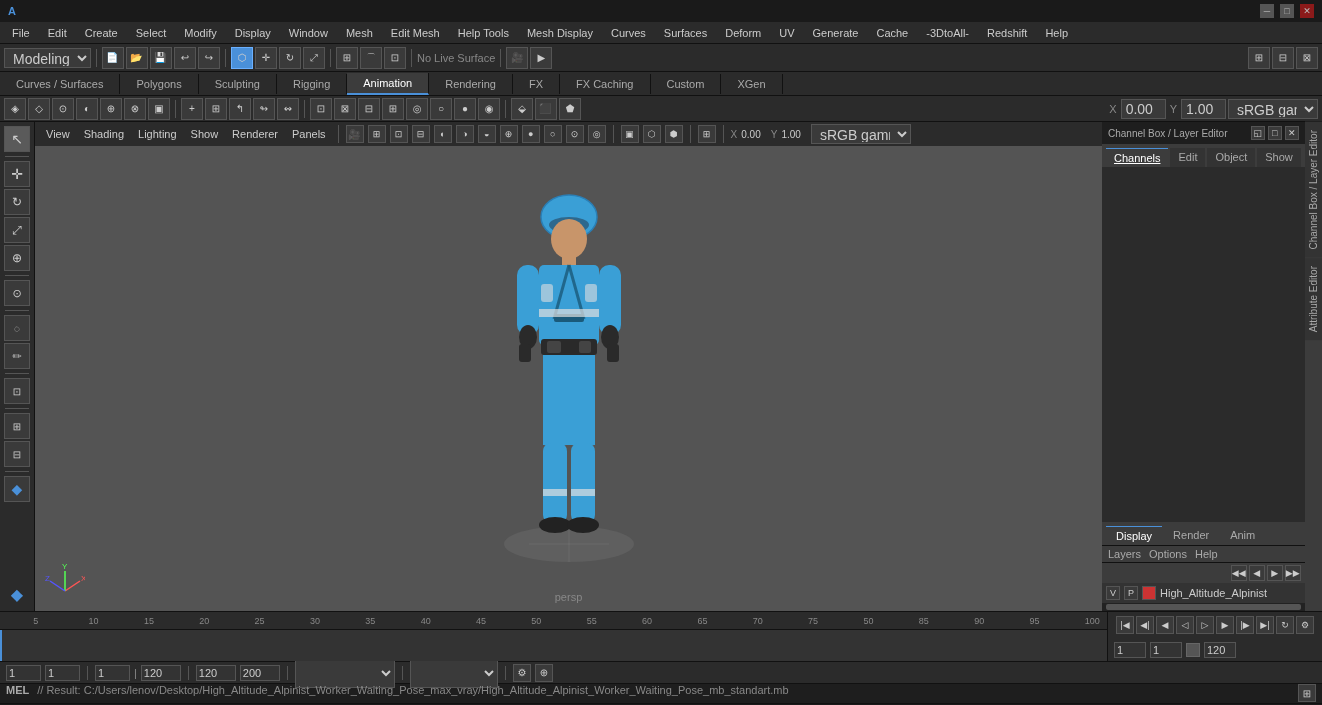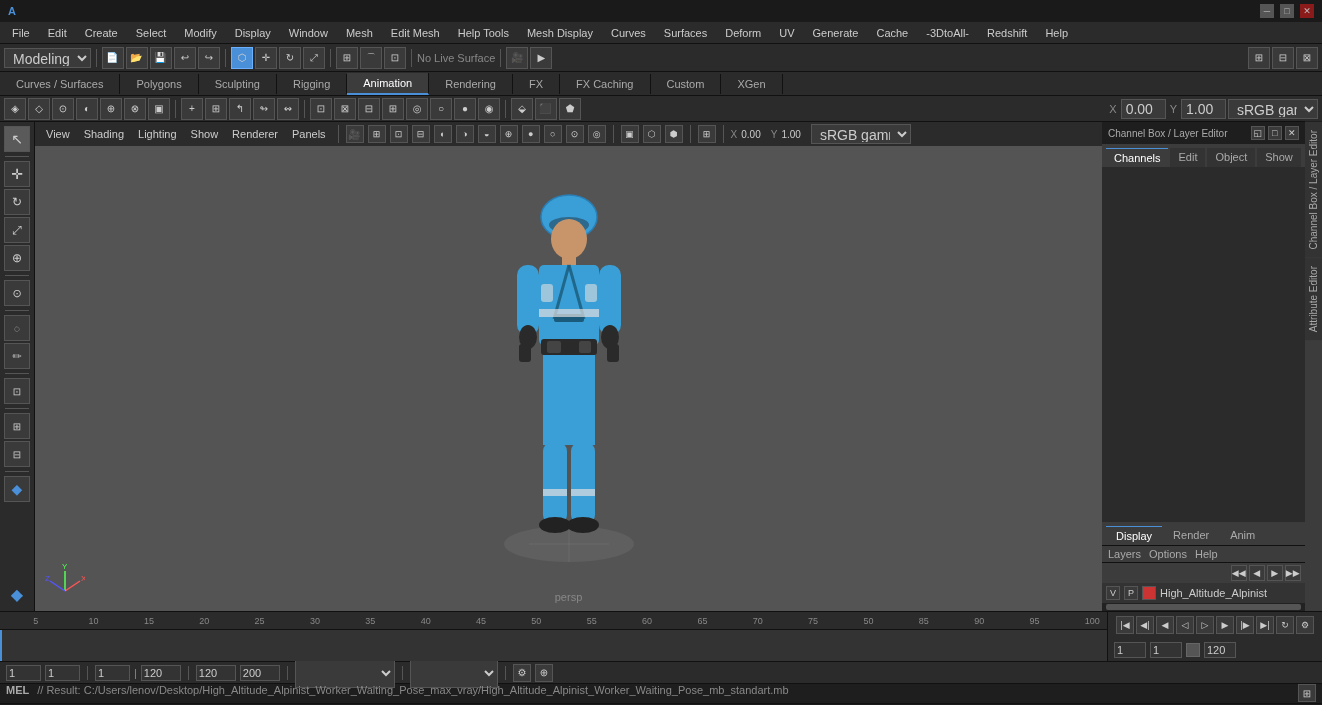--- a/index.html
+++ b/index.html
@@ -42,21 +42,21 @@
     
     #viewport { flex: 1; background: #545454; position: relative; overflow: hidden; }
     #viewport-top-bar { height: 24px; background: #2b2b2b; display: flex; align-items: center; padding: 0 6px; gap: 4px; font-size: 11px; color: #ccc; }
     #viewport-content { width: 100%; height: calc(100% - 24px); display: flex; align-items: center; justify-content: center; position: relative; background: #545454; }
     #persp-label { position: absolute; bottom: 8px; left: 50%; transform: translateX(-50%); color: #888; font-size: 11px; }
     #axis-indicator { position: absolute; bottom: 10px; left: 10px; width: 40px; height: 40px; }
     #figure-svg { width: 220px; height: 380px; }
     #right-panel-header { height: 22px; background: #1e1e1e; display: flex; align-items: center; justify-content: space-between; padding: 0 6px; font-size: 11px; color: #aaa; }
     #channel-tabs { display: flex; padding: 4px 4px 0; gap: 2px; }
     .ch-tab { padding: 3px 8px; font-size: 11px; color: #aaa; cursor: pointer; background: #333; }
-    .ch-tab.active { background: #3c3c3c; color: #fff; border-top: 1px solid #4a90d9; }
+    .ch-tab.active { background: #3c3c3c; color: #fff; border-top: 1px solid #4a90d9; text-decoration: underline; }
     #channel-area { flex: 1; background: #2b2b2b; overflow-y: auto; }
     #display-tabs { display: flex; padding: 4px 4px 0; gap: 1px; border-bottom: 1px solid #111; }
     .disp-tab { padding: 3px 10px; font-size: 11px; color: #aaa; cursor: pointer; }
     .disp-tab.active { background: #3c3c3c; color: #fff; border-top: 1px solid #4a90d9; }
     #layer-sub-menu { display: flex; align-items: center; padding: 2px 6px; gap: 8px; border-bottom: 1px solid #111; }
     .layer-sub-item { font-size: 11px; color: #aaa; cursor: pointer; }
     #layer-nav { display: flex; align-items: center; justify-content: flex-end; padding: 2px 4px; gap: 2px; }
     .layer-nav-btn { width: 16px; height: 16px; background: #3a3a3a; border: 1px solid #555; display: flex; align-items: center; justify-content: center; font-size: 9px; cursor: pointer; color: #ccc; }
     #layer-row { display: flex; align-items: center; padding: 3px 4px; background: #333; gap: 4px; font-size: 11px; }
     #layer-v-btn { width: 14px; height: 14px; background: #3a3a3a; border: 1px solid #555; display: flex; align-items: center; justify-content: center; font-size: 9px; cursor: pointer; }

